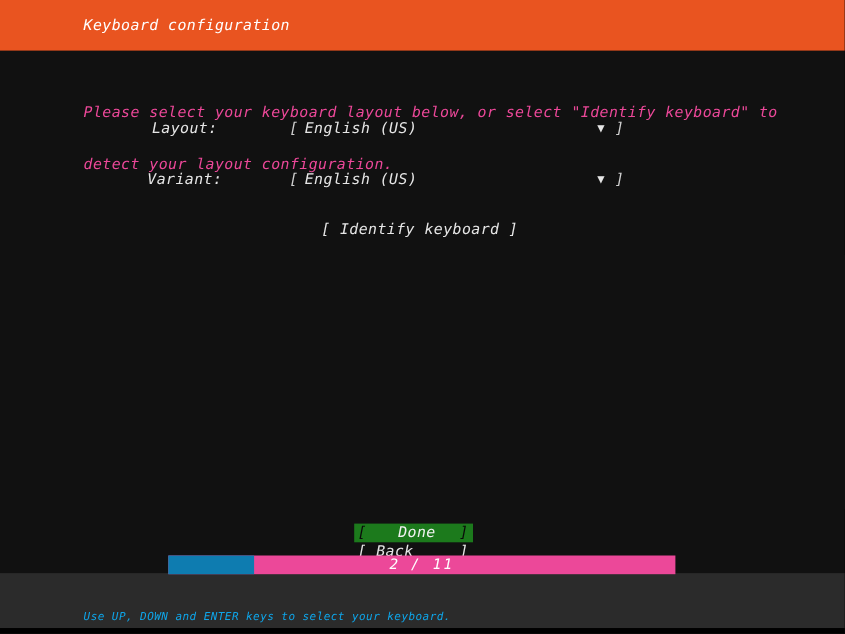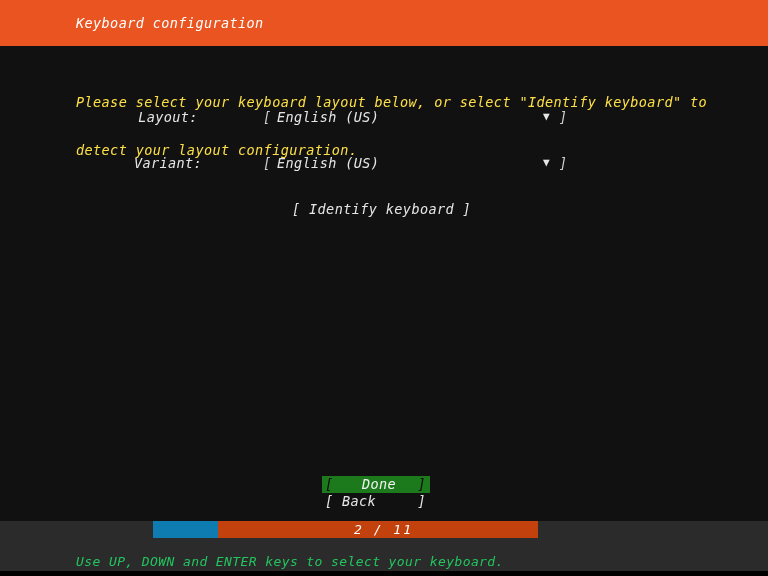--- a/index.html
+++ b/index.html
@@ -42,21 +42,21 @@
     white-space: pre;
   }
 
   
   .prompt {
     position: absolute;
     left: 76px;
     top: 62px;
     font-size: 13.5px;
     line-height: 16px;
-    color: #fde047;
+    color: #ec4899;
     letter-spacing: 0.4px;
     white-space: pre;
   }
   .prompt .line {
     display: block;
     white-space: pre;
   }
 
   
   .form-row {
@@ -186,24 +186,24 @@
     top: 521px;
     width: 768px;
     height: 50px;
     background: #2b2b2b;
   }
 
   
   .progress-wrap {
     position: absolute;
     left: 153px;
-    top: 521px;
-    width: 385px;
-    height: 17px;
-    background: #c2410c;
+    top: 505px;
+    width: 461px;
+    height: 17px;
+    background: #ec4899;
   }
   .progress-fill {
     position: absolute;
     left: 0;
     top: 0;
     height: 17px;
     background: #0e7cb0;
   }
   .progress-text {
     position: absolute;
@@ -217,24 +217,24 @@
     letter-spacing: 2px;
     color: #ffffff;
     white-space: pre;
   }
 
   
   .hint {
     position: absolute;
     left: 76px;
     top: 554px;
-    font-size: 13px;
+    font-size: 10px;
     line-height: 16px;
     letter-spacing: 0.4px;
-    color: #22c55e;
+    color: #0ea5e9;
     white-space: pre;
   }
 
   
   .bottom-strip {
     position: absolute;
     left: 0;
     top: 571px;
     width: 768px;
     height: 5px;

